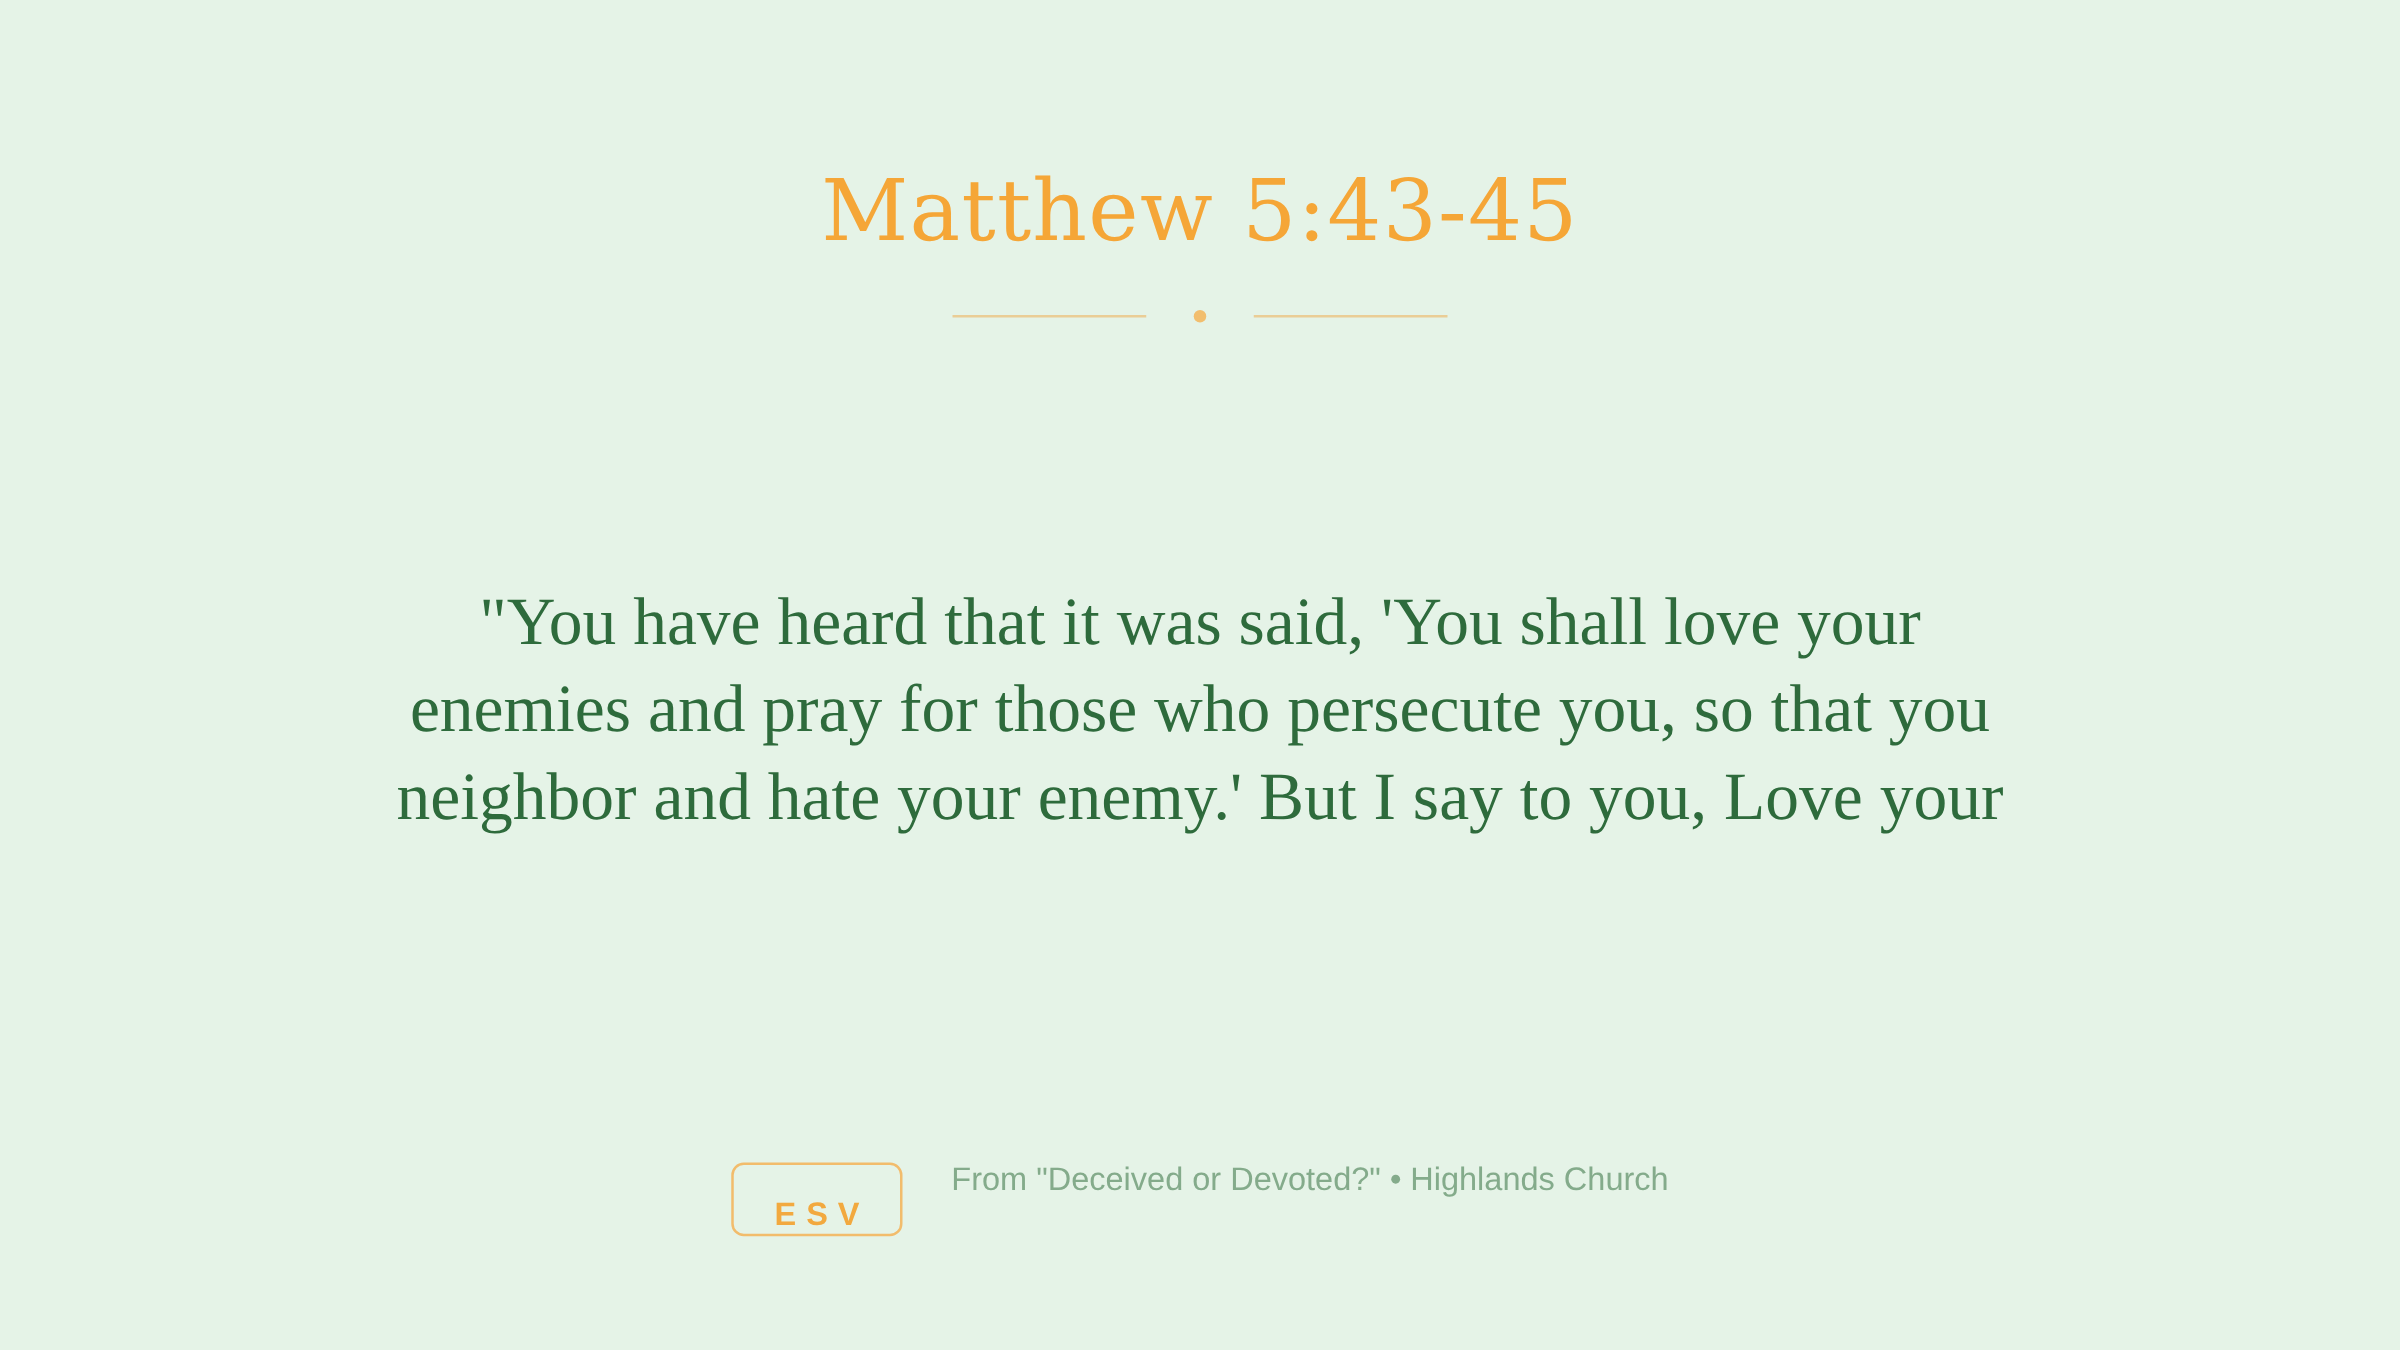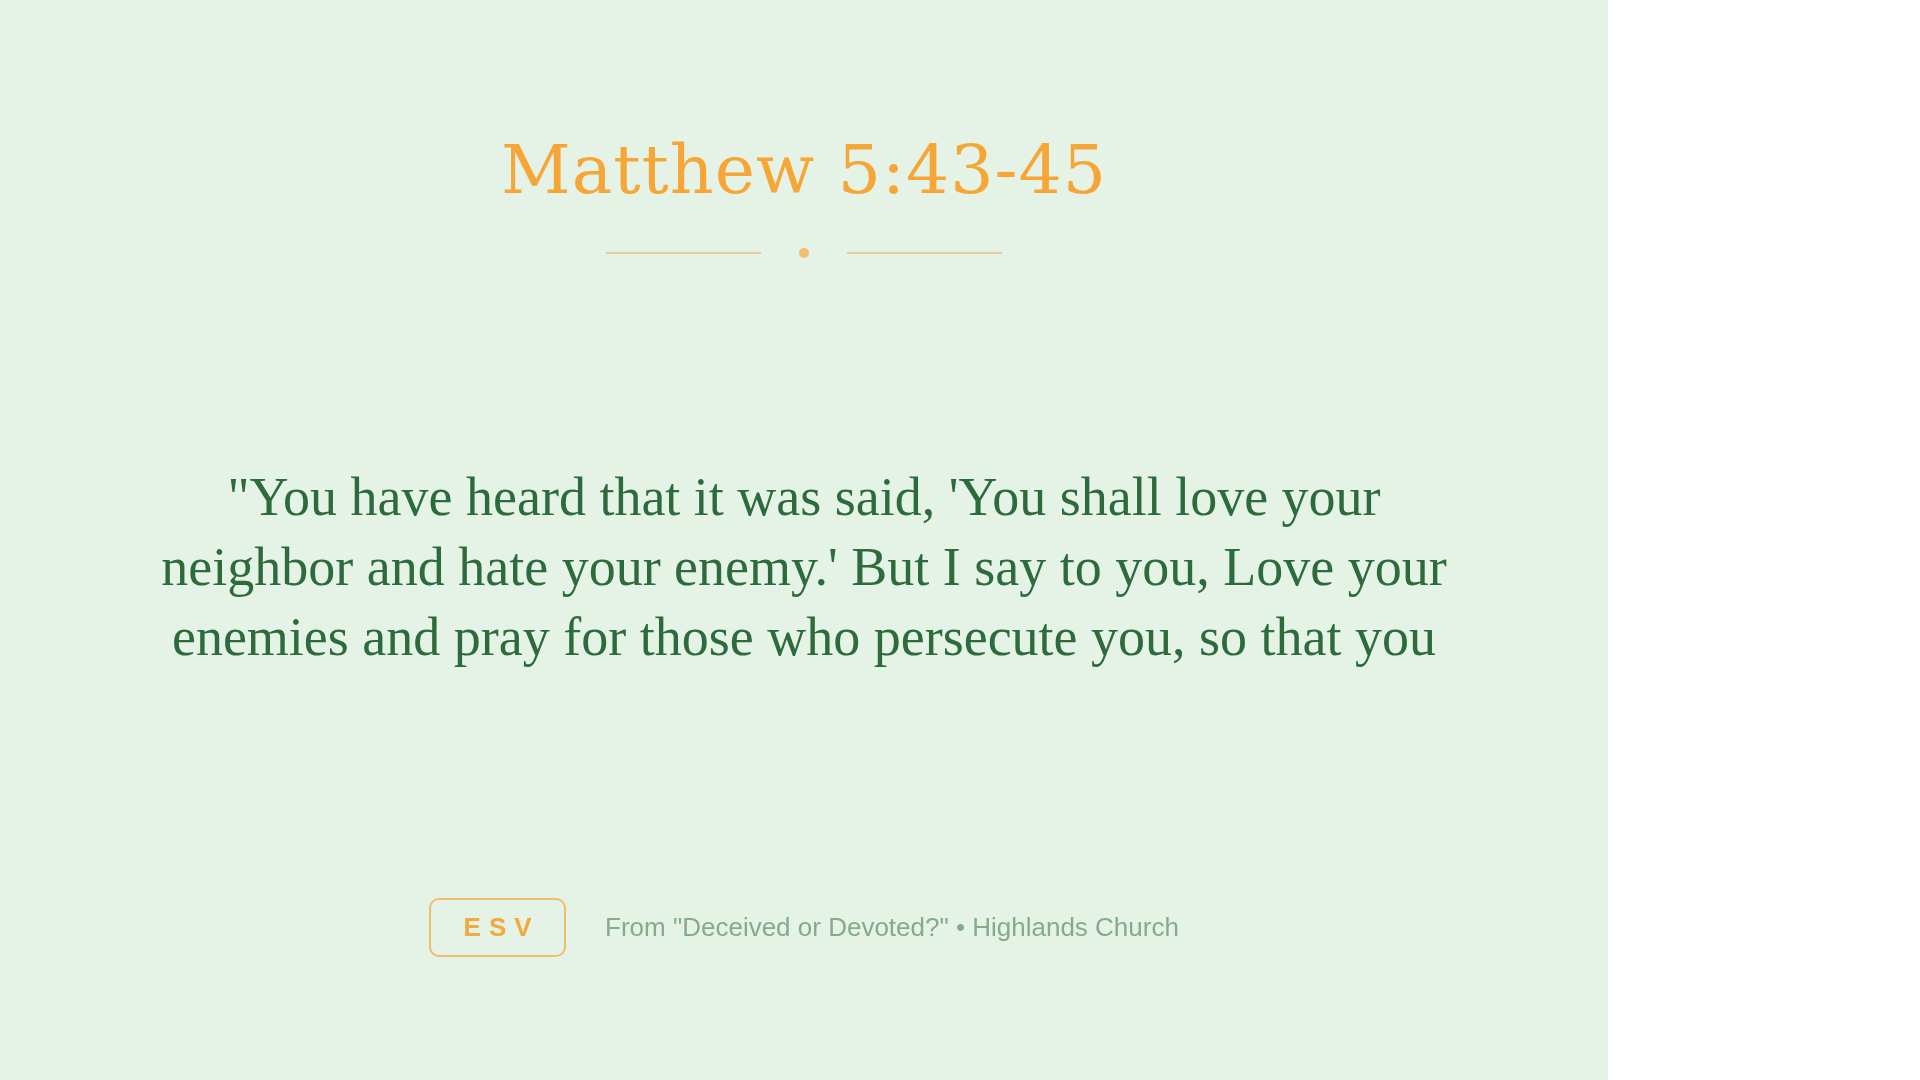--- a/index.html
+++ b/index.html
@@ -1,21 +1,21 @@
 <!DOCTYPE html>
 <html><head>
 <meta charset="utf-8">
 <style>
   html, body {
     margin: 0;
     padding: 0;
   }
   .stage {
     position: relative;
-    width: 1608px;
+    width: 1920px;
     height: 1080px;
     background: #E5F3E7;
     overflow: hidden;
     font-family: "Liberation Sans", sans-serif;
   }
 
   
   .header {
     position: absolute;
     top: 132px;
@@ -79,24 +79,25 @@
     justify-content: center;
     gap: 39px;
   }
   .badge {
     box-sizing: border-box;
     width: 137px;
     height: 59px;
     border: 2px solid #F2BC6C;
     border-radius: 10px;
     display: flex;
-    align-items: center;
+    align-items: flex-end;
     justify-content: center;
     background: transparent;
     cursor: pointer;
+    margin-top: 32px;
   }
   .badge .badge-label {
     font-family: "Liberation Sans", sans-serif;
     font-weight: bold;
     font-size: 26px;
     letter-spacing: 8px;
     margin-right: -8px;
     color: #F2A93F;
   }
   .attribution {
@@ -114,22 +115,22 @@
     <h1 class="title">Matthew 5:43-45</h1>
     <div class="divider">
       <span class="line"></span>
       <span class="dot"></span>
       <span class="line"></span>
     </div>
   </header>
 
   <main class="verse">
     <p class="verse-line">"You have heard that it was said, 'You shall love your</p>
+    <p class="verse-line">enemies and pray for those who persecute you, so that you</p>
     <p class="verse-line">neighbor and hate your enemy.' But I say to you, Love your</p>
-    <p class="verse-line">enemies and pray for those who persecute you, so that you</p>
   </main>
 
   <footer class="footer">
     <div class="badge">
       <span class="badge-label">ESV</span>
     </div>
     <div class="attribution">From "Deceived or Devoted?" • Highlands Church</div>
   </footer>
 
 </div>

